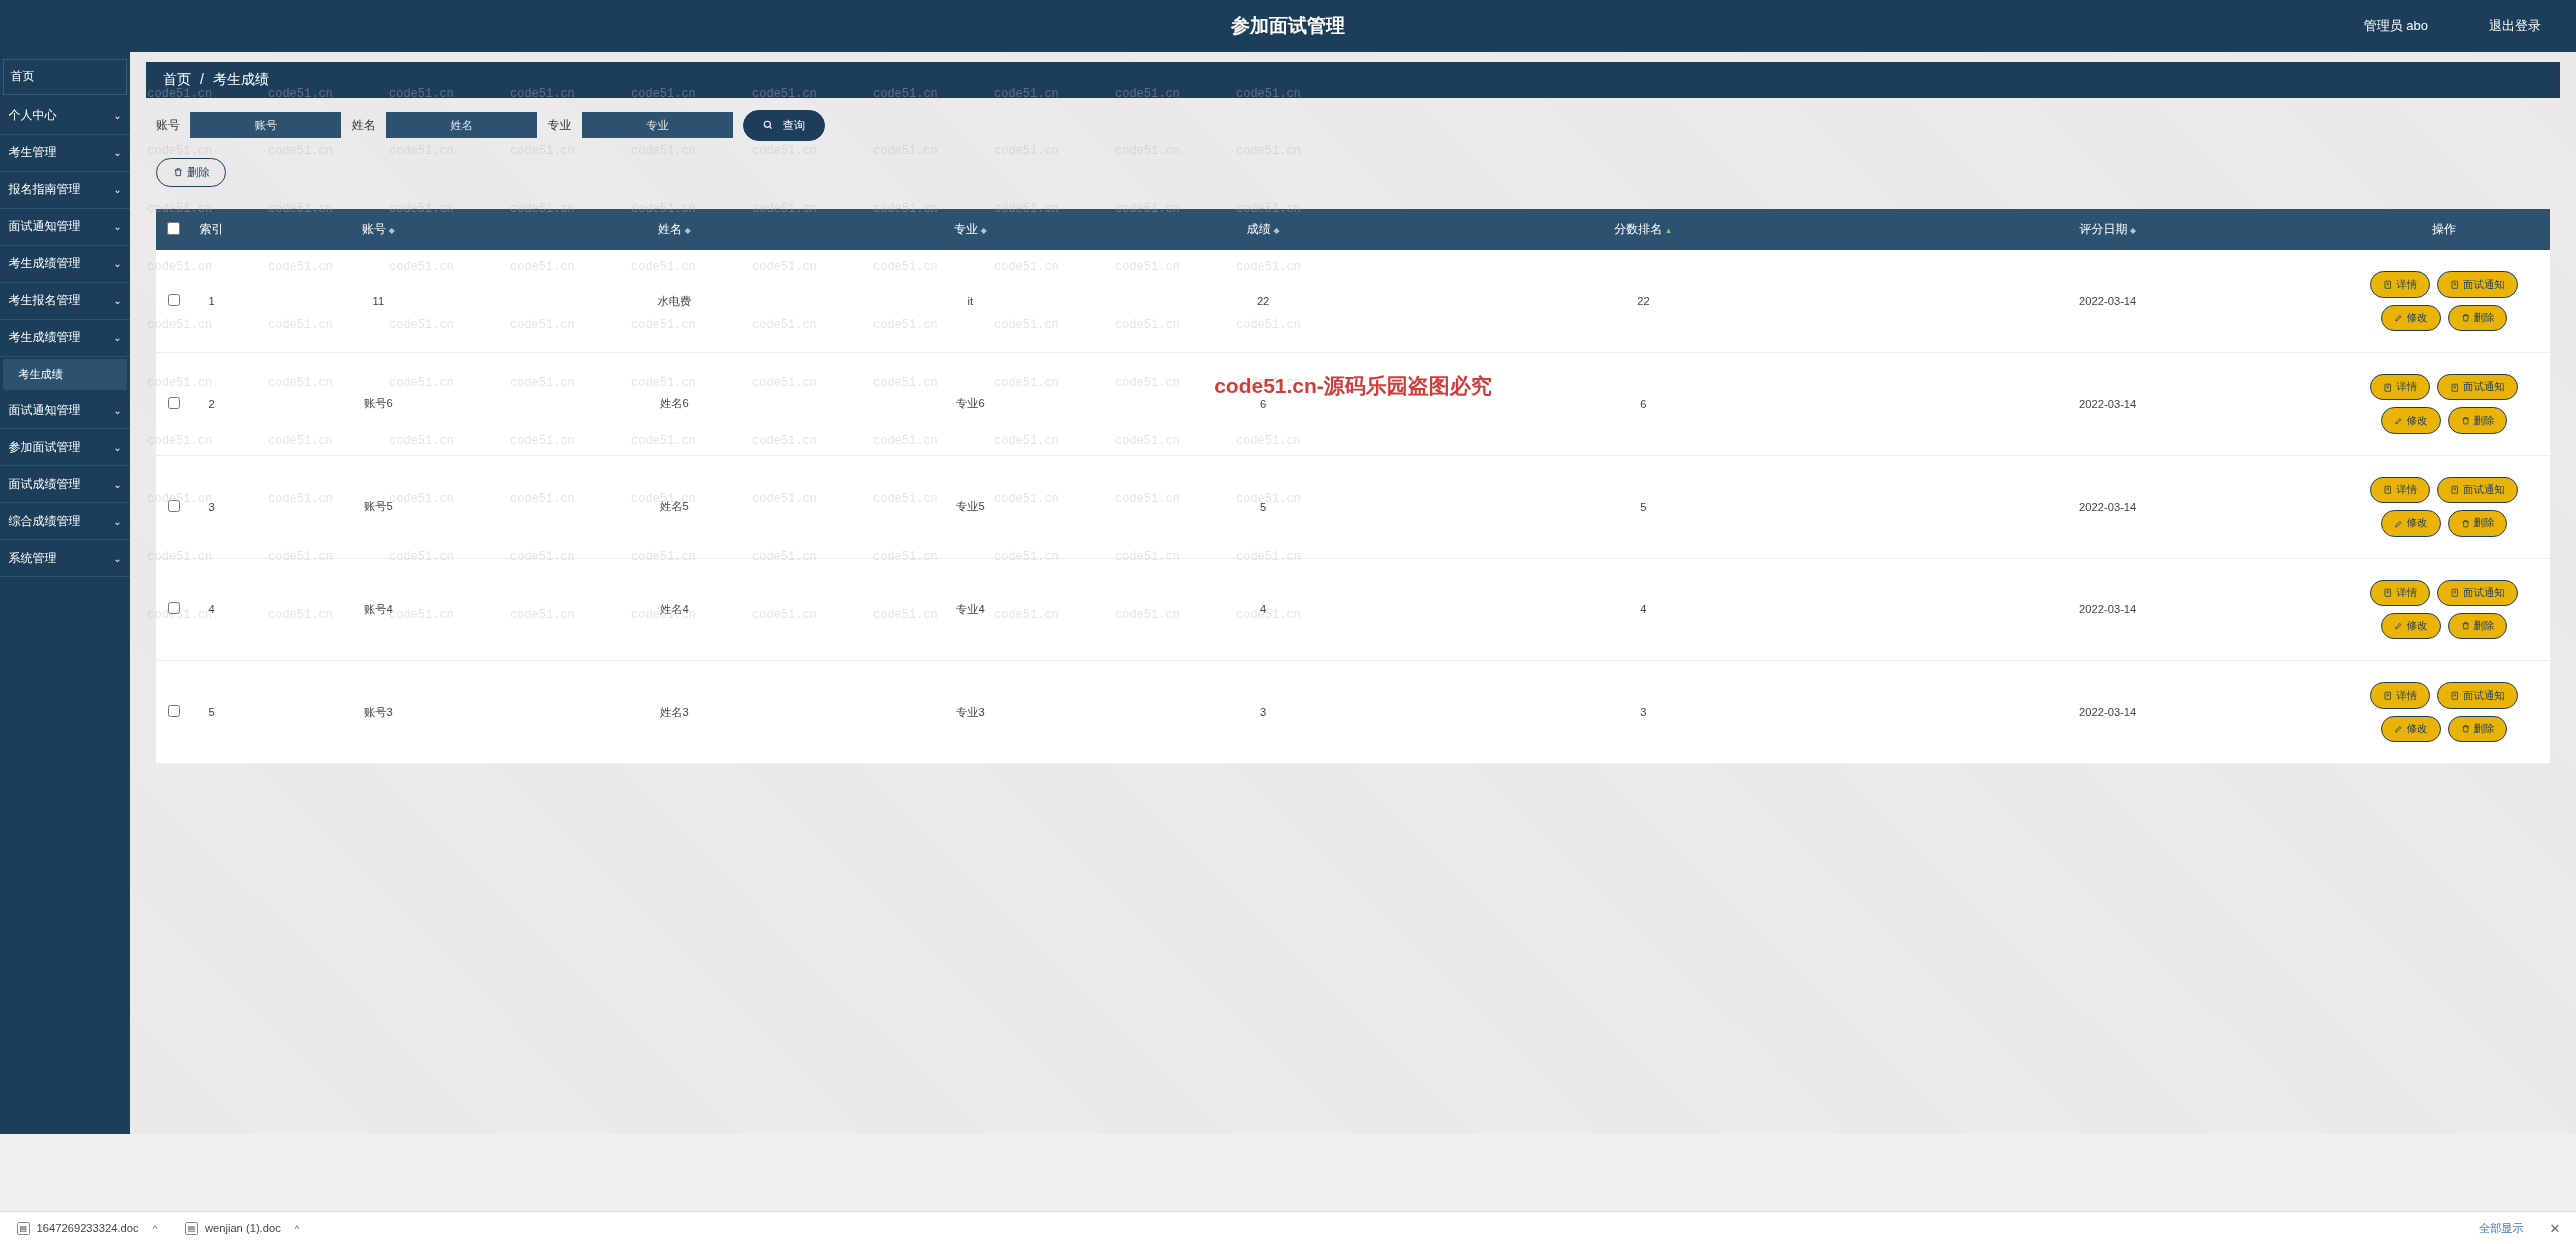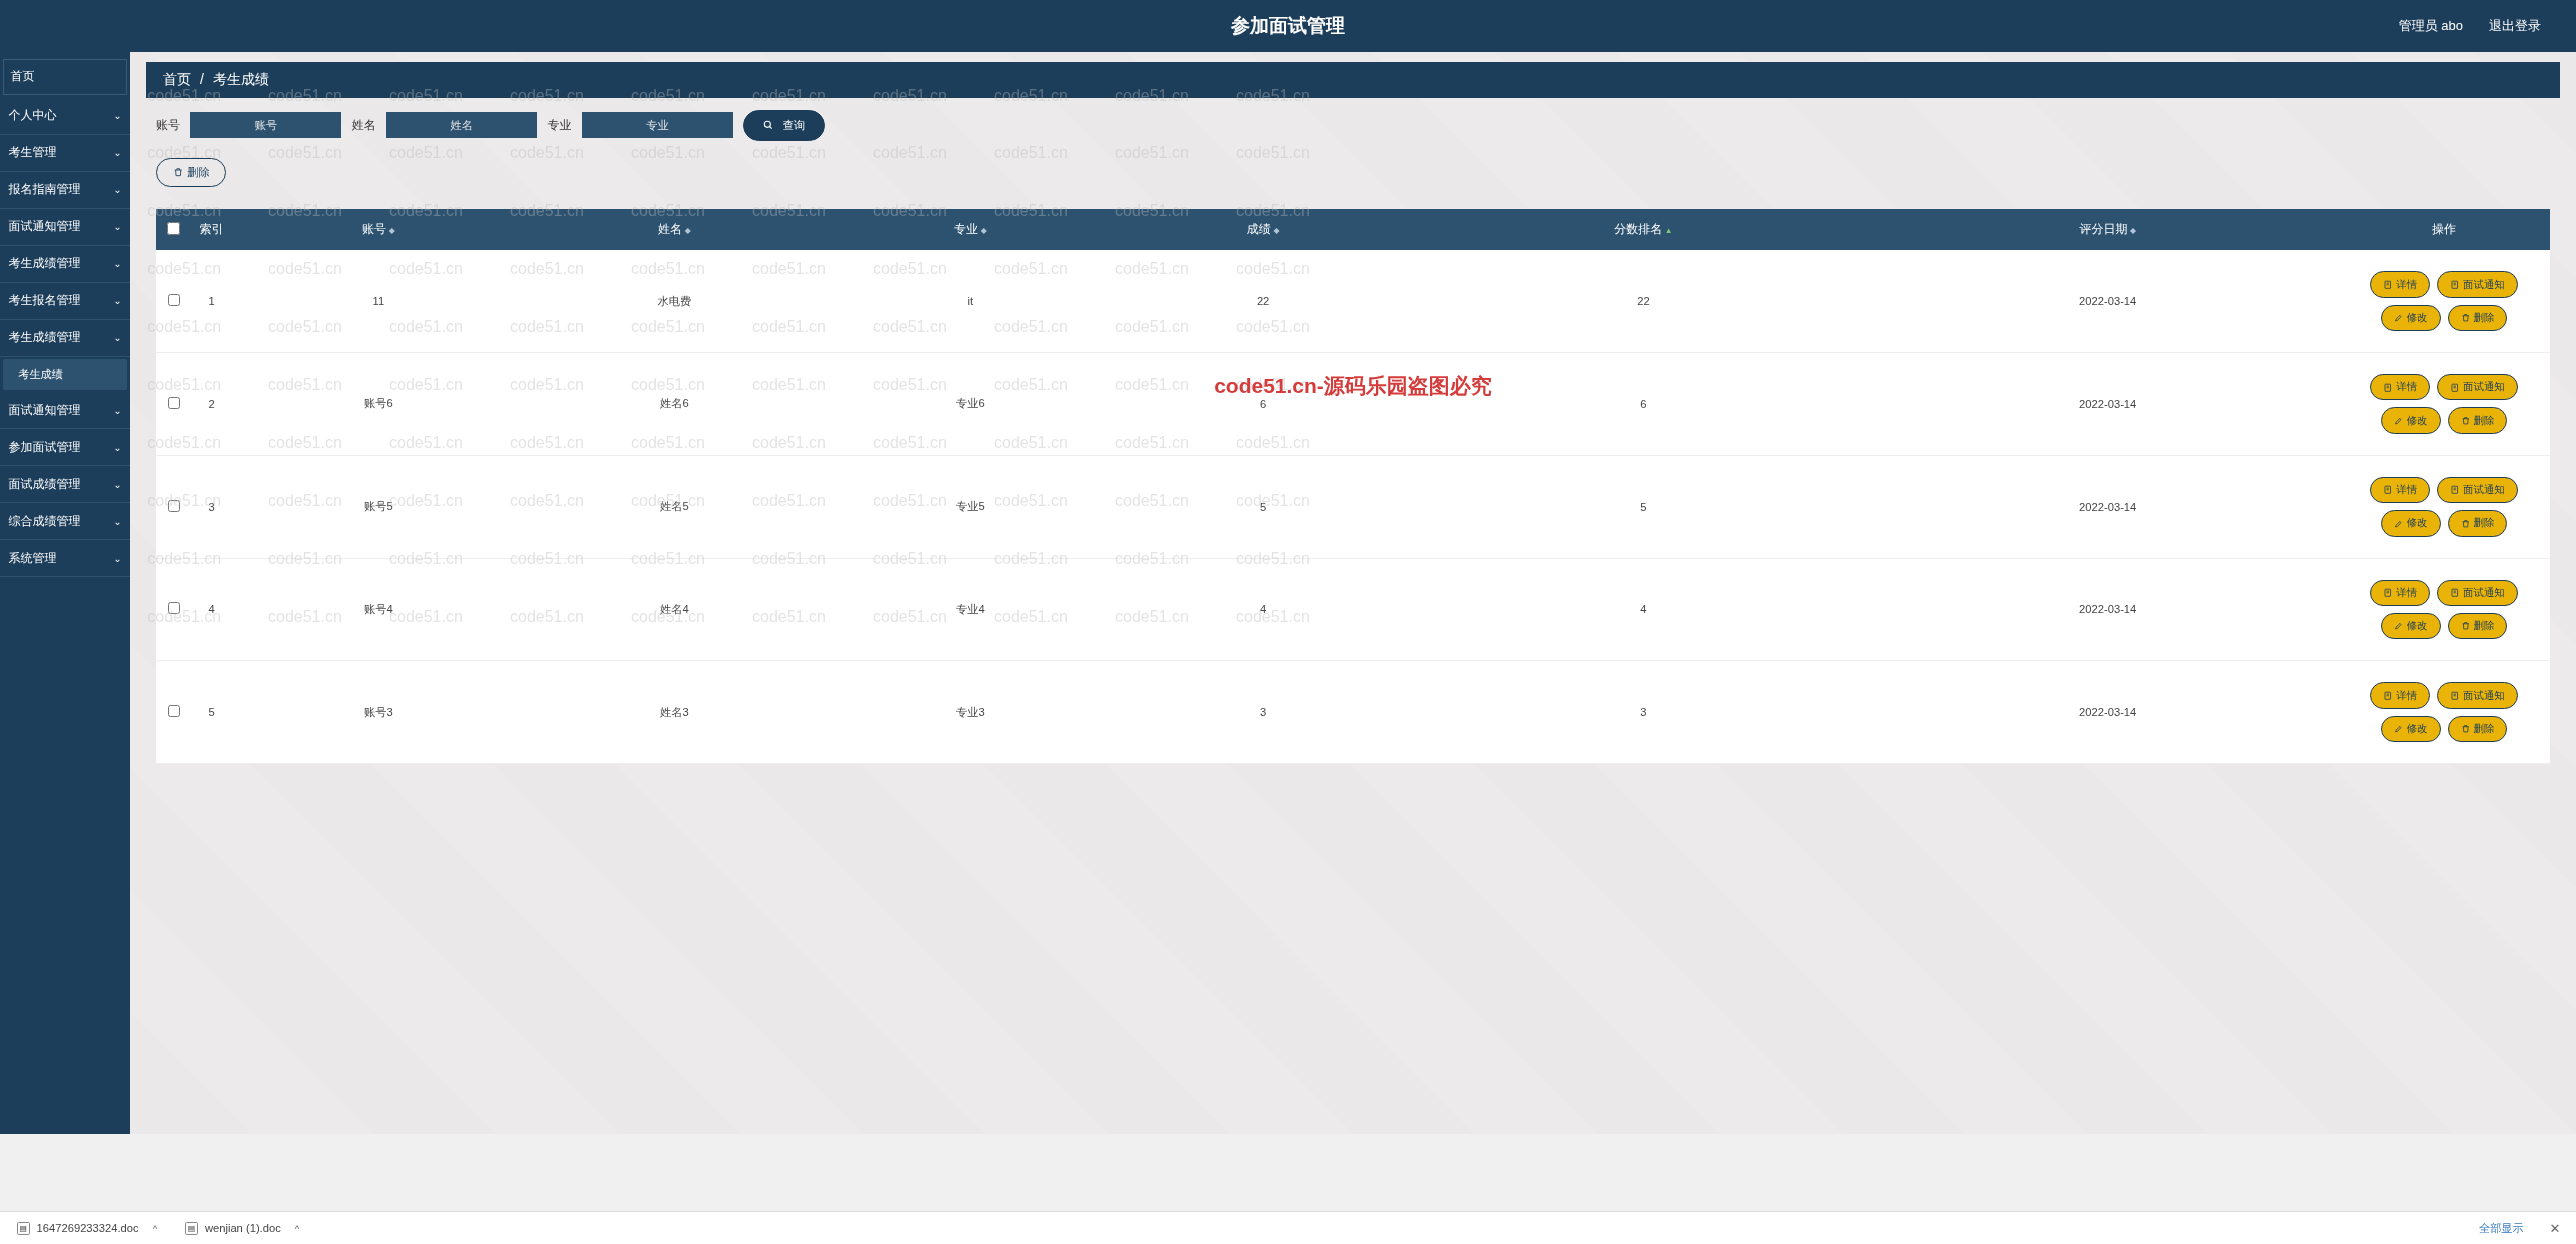--- a/index.html
+++ b/index.html
@@ -1,21 +1,21 @@
 <!DOCTYPE html>
 <html style="font-size:14px"><head>
 <meta charset="utf-8">
 <style>
 * { margin: 0; padding: 0; box-sizing: border-box; }
 body { font-family: "Microsoft YaHei", Arial, sans-serif; font-size: 11.2px; background: #f0f0f0; width: 2576px; height: 1245px; overflow: hidden; }
 
 .header { height: 52px; background: #1c3e5a; color: #fff; display: flex; align-items: center; justify-content: center; position: relative; width: 100%; }
 .header .title { font-size: 19px; font-weight: bold; }
 .header .user-area { position: absolute; right: 35px; display: flex; gap: 26px; font-size: 13px; }
-.header .user-area span { cursor: pointer; }
+.header .user-area span { cursor: pointer; margin-left: 35px; }
 
 .container { display: flex; height: 1082px; }
 
 .sidebar { width: 130px; background: #1c3e5a; color: #fff; padding-top: 4.3px; }
 .menu-item { display: flex; align-items: center; justify-content: space-between; padding: 9.5px 8.6px; border-bottom: 0.9px solid #2d5270; cursor: pointer; font-size: 12px; }
 .menu-item.home { border: 0.9px solid #3a5a7a; margin: 2.6px; padding: 8.6px 7px; }
 .menu-item .chevron { font-size: 9.5px; }
 .submenu-item { background: #2d5270; padding: 7.8px 15.6px; font-size: 11.2px; cursor: pointer; margin: 2.6px 2.6px; border-radius: 1.7px; }
 
 .main { flex: 1; background: #eceaea; background-image: repeating-linear-gradient(45deg, rgba(200,200,200,0.05) 0, rgba(200,200,200,0.05) 86px, transparent 86px, transparent 173px); position: relative; }
@@ -35,21 +35,21 @@
 th { padding: 12px 5.2px; font-weight: normal; text-align: center; font-size: 12px; }
 th .sort-icons { font-size: 7.8px; margin-left: 2.6px; color: #b0c4d6; display: inline-block; }
 th .sort-icons.active { color: #7fc97f; }
 td { padding: 21px 5.2px; text-align: center; border-bottom: 0.9px solid #eee; font-size: 11.2px; color: #444; }
 .checkbox-cell input { width: 12px; height: 12px; }
 
 .op-cell { display: flex; flex-wrap: wrap; gap: 7px; justify-content: center; max-width: 199px; margin: 0 auto; }
 .op-btn { border: 1.7px solid #1c3e5a; border-radius: 864px; background: #eab308; color: #1c3e5a; padding: 5.2px 12px; cursor: pointer; font-size: 10.4px; display: inline-flex; align-items: center; gap: 3.5px; white-space: nowrap; }
 .op-btn svg { width: 9.5px; height: 9.5px; }
 
-.watermark-overlay { position: absolute; inset: 0; pointer-events: none; opacity: 0.4; color: #bbb; font-size: 16px; overflow: hidden; }
+.watermark-overlay { position: absolute; inset: 0; pointer-events: none; opacity: 0.4; color: #bbb; font-size: 12px; overflow: hidden; font-family: Liberation Mono, monospace; }
 .watermark-overlay span { position: absolute; }
 .center-watermark { position: absolute; top: 320px; left: 50%; transform: translateX(-50%); color: #d43c3c; font-size: 21px; font-weight: bold; pointer-events: none; z-index: 10; }
 
 .download-bar { position: fixed; bottom: 0; left: 0; right: 0; height: 33px; background: #fff; border-top: 0.9px solid #ddd; display: flex; align-items: center; padding: 0 7px; gap: 8.6px; z-index: 100; }
 .download-item { display: flex; align-items: center; gap: 7px; padding: 3.5px 8.6px; border: 0.9px solid transparent; border-radius: 2.6px; font-size: 11.2px; color: #444; cursor: pointer; }
 .download-item .file-icon { width: 13px; height: 13px; border: 0.9px solid #888; border-radius: 1.7px; display: flex; align-items: center; justify-content: center; font-size: 7.8px; }
 .download-item .chev { font-size: 9.5px; color: #666; margin-left: 7px; }
 .download-spacer { flex: 1; }
 .show-all { color: #3b7dbf; font-size: 11.2px; padding: 3.5px 8.6px; cursor: pointer; }
 .close-bar { font-size: 13px; color: #666; padding: 0 8.6px; cursor: pointer; }

